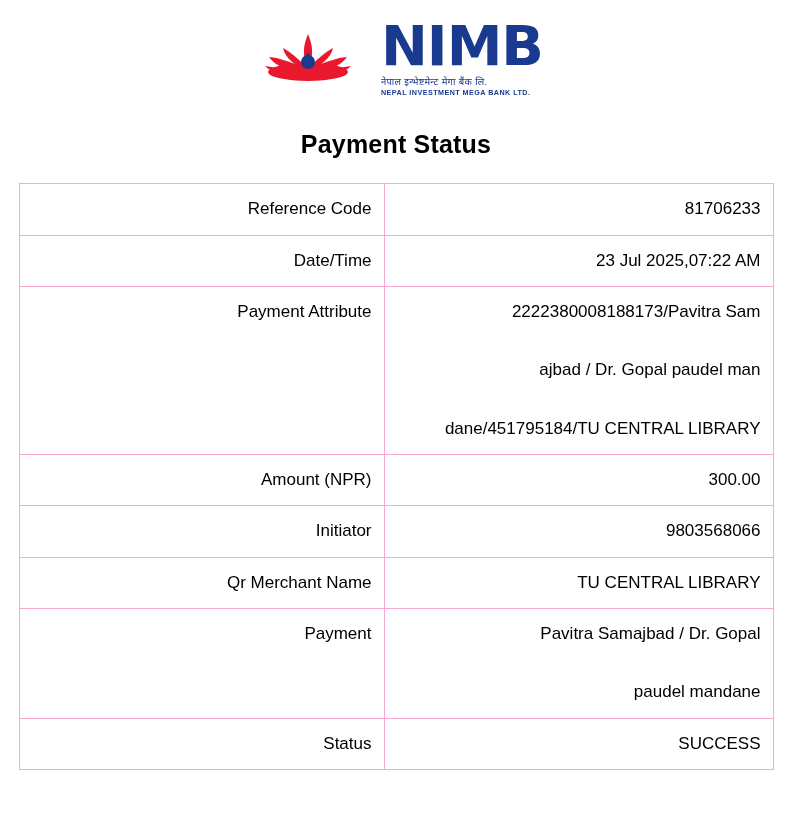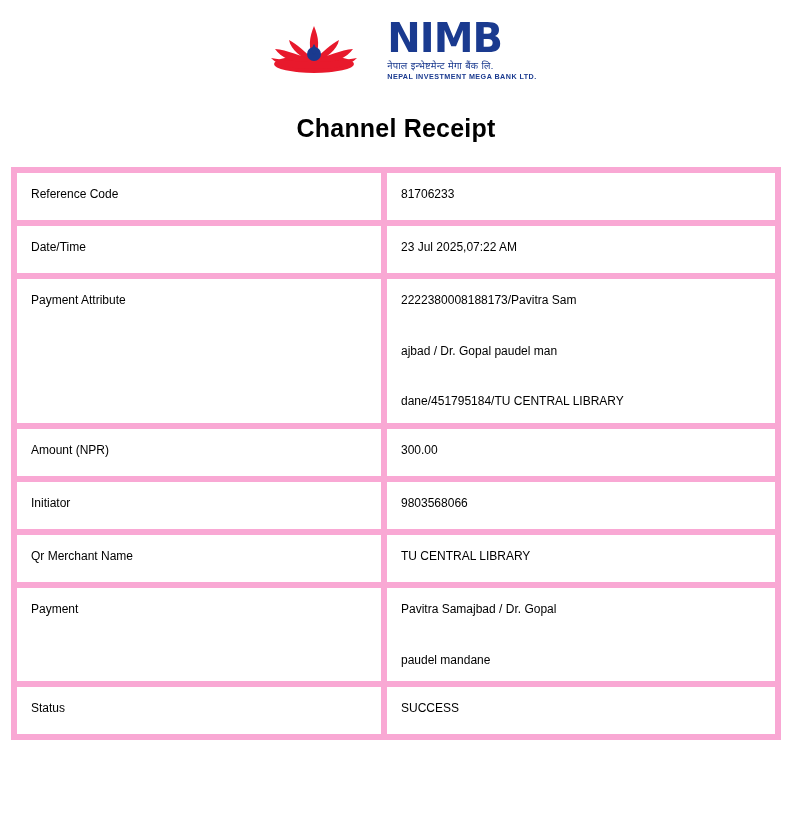--- a/index.html
+++ b/index.html
@@ -40,21 +40,21 @@
   }
   .logo-text {
     display: flex;
     flex-direction: column;
     align-items: flex-start;
     line-height: 1;
   }
   .logo-word {
     font-family: "DejaVu Sans", sans-serif;
     font-weight: bold;
-    font-size: 40px;
+    font-size: 56px;
     letter-spacing: -1px;
     color: #1a3a8f;
   }
   .logo-sub-np {
     font-size: 9.5px;
     color: #1a3a8f;
     margin-top: 3px;
     letter-spacing: 0.2px;
     font-family: "DejaVu Sans", sans-serif;
   }
@@ -78,26 +78,27 @@
   }
 
   
   .receipt-table {
     margin: 24px auto 0 auto;
     border-collapse: collapse;
     width: 702px;
     table-layout: fixed;
   }
   .receipt-table td {
-    border: 6px solid #f9a8d4;
+    border: 1px solid #f9a8d4;
     padding: 12px 12px 12px 14px;
-    font-size: 12px;
+    font-size: 17px;
     vertical-align: top;
     line-height: 1.55;
     height: 23px;
+    text-align: right;
   }
   .receipt-table td.label {
     width: 338px;
   }
   .receipt-table td.value {
     width: 362px;
     white-space: nowrap;
     overflow: visible;
   }
   .value-line {
@@ -133,21 +134,21 @@
         </svg>
       </div>
       <div class="logo-text">
         <div class="logo-word">NIMB</div>
         <div class="logo-sub-np">नेपाल इन्भेष्टमेन्ट मेगा बैंक लि.</div>
         <div class="logo-sub-en">NEPAL INVESTMENT MEGA BANK LTD.</div>
       </div>
     </div>
   </div>
 
-  <div class="doc-title">Channel Receipt</div>
+  <div class="doc-title">Payment Status</div>
 
   <table class="receipt-table">
     <tbody>
 
       <tr>
         <td class="label">Reference Code</td>
         <td class="value">
           <span class="value-line">81706233</span>
         </td>
       </tr>

